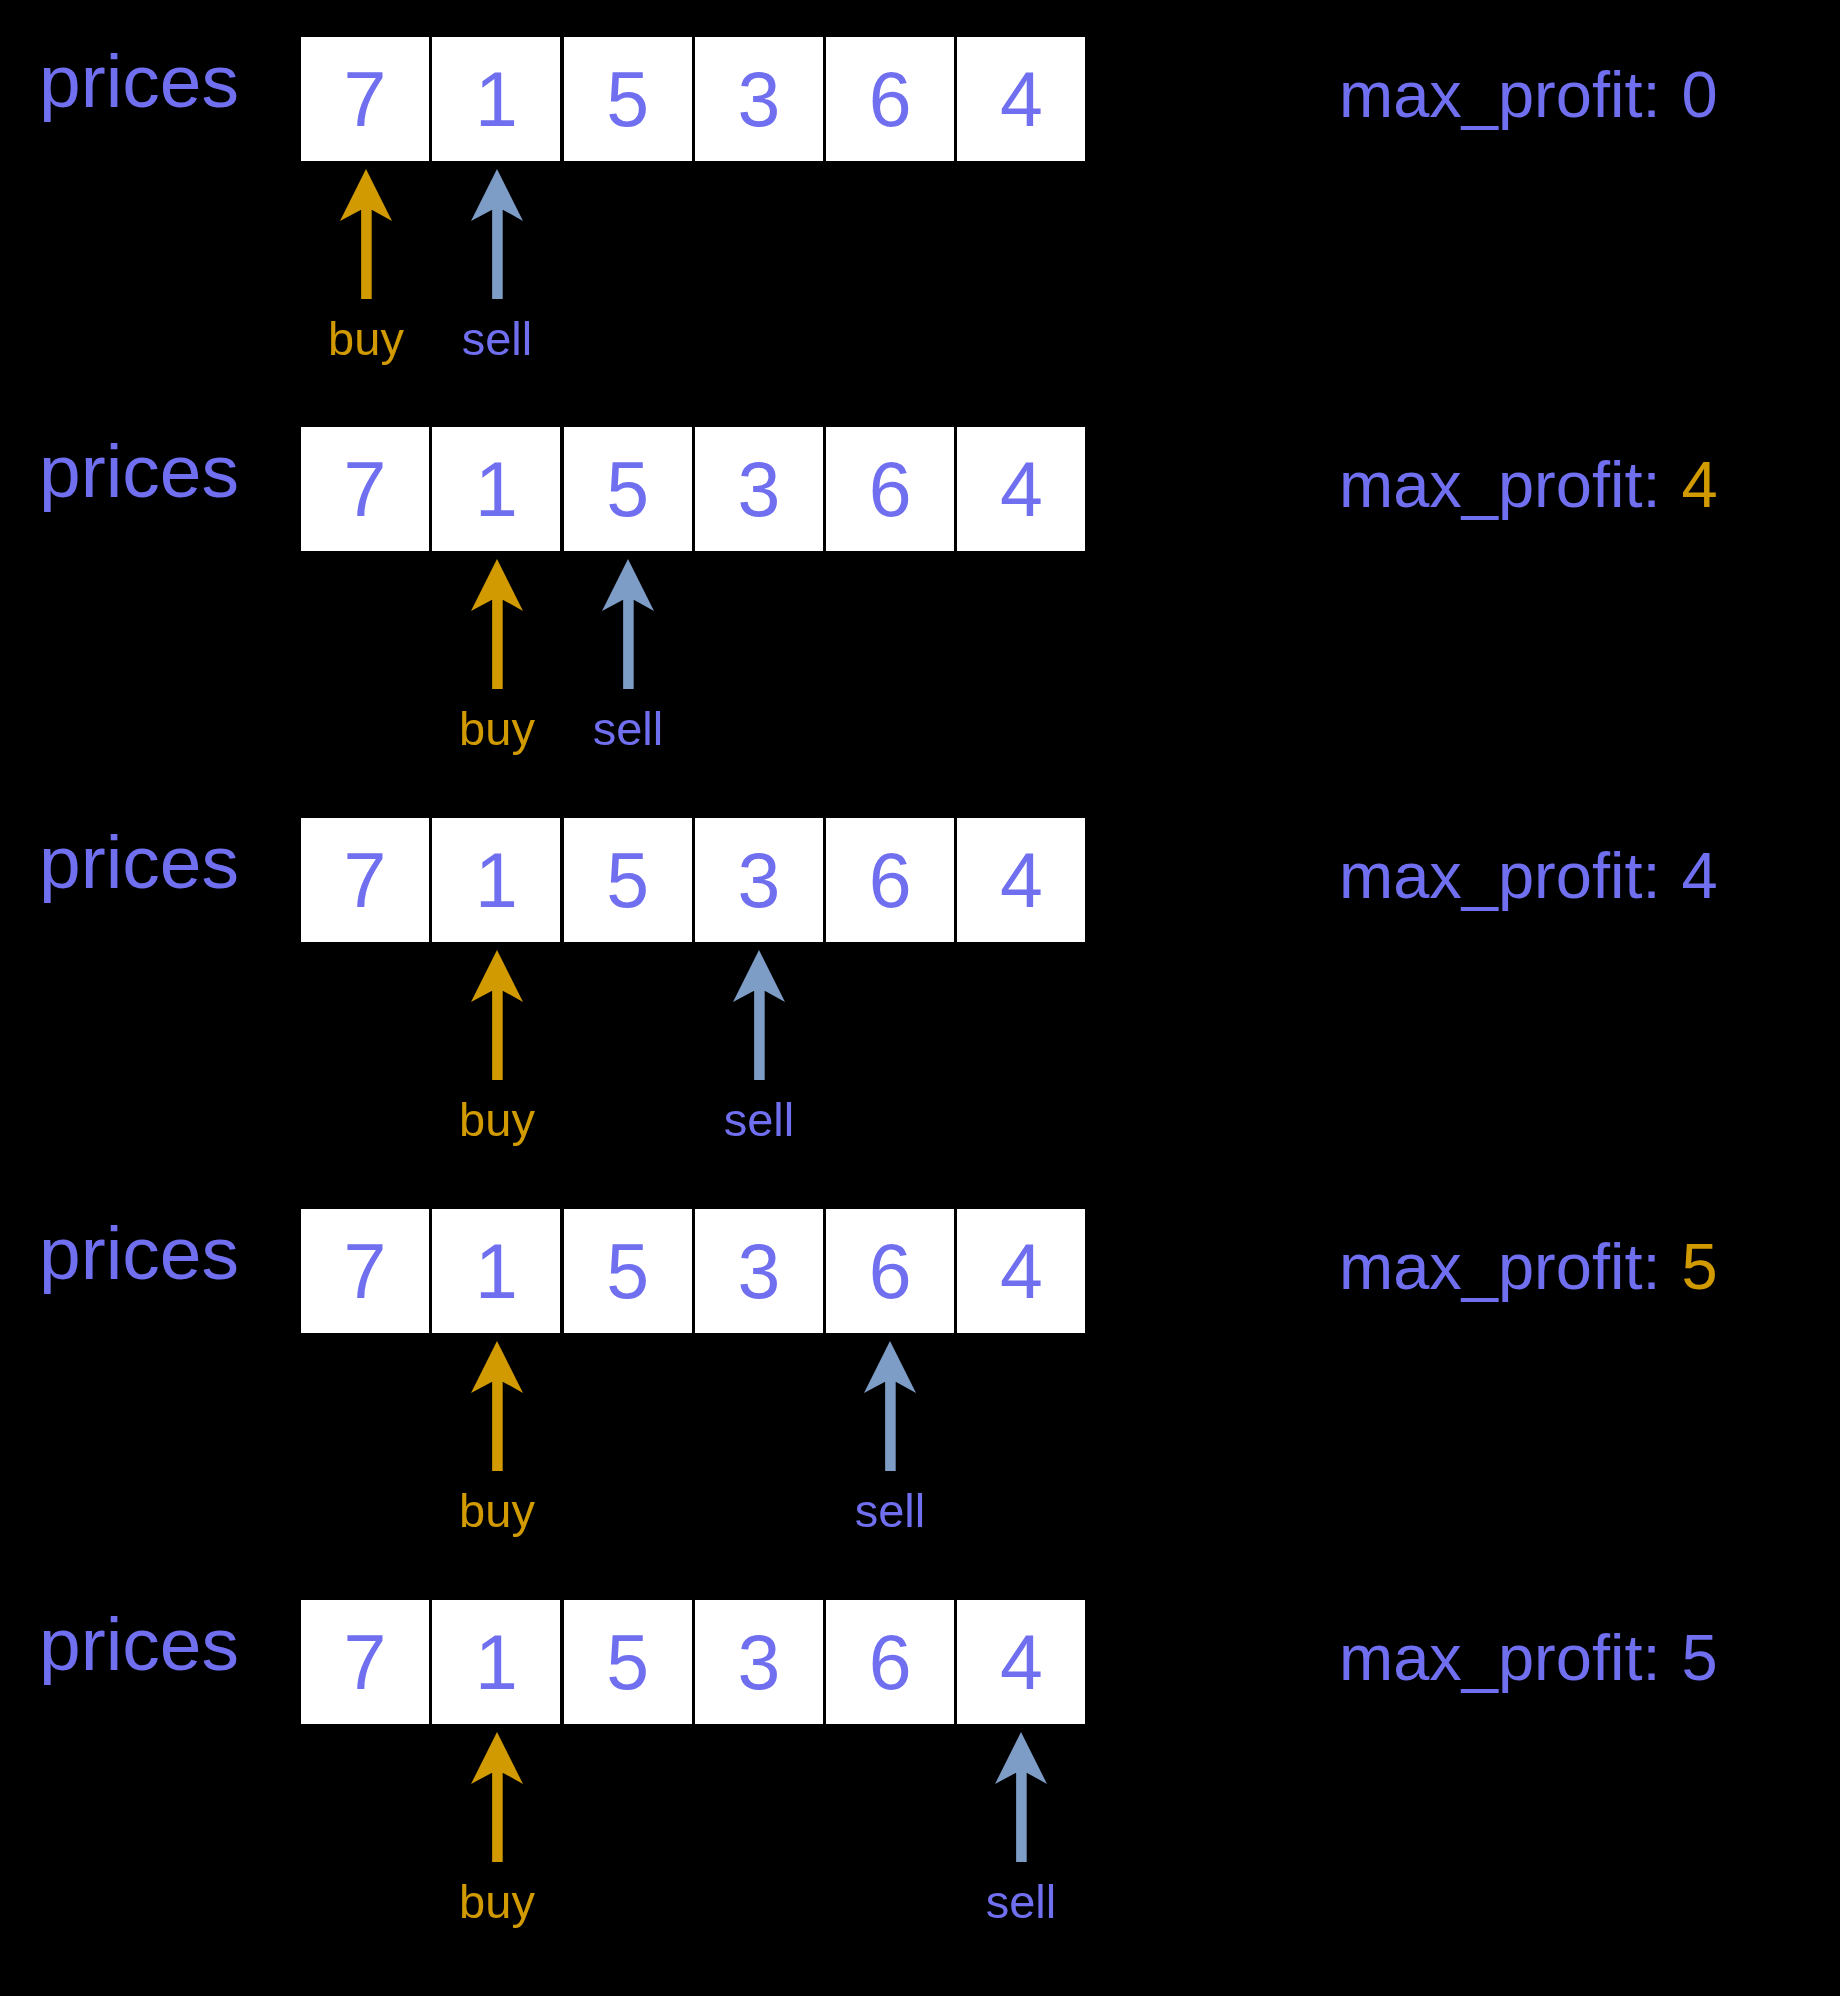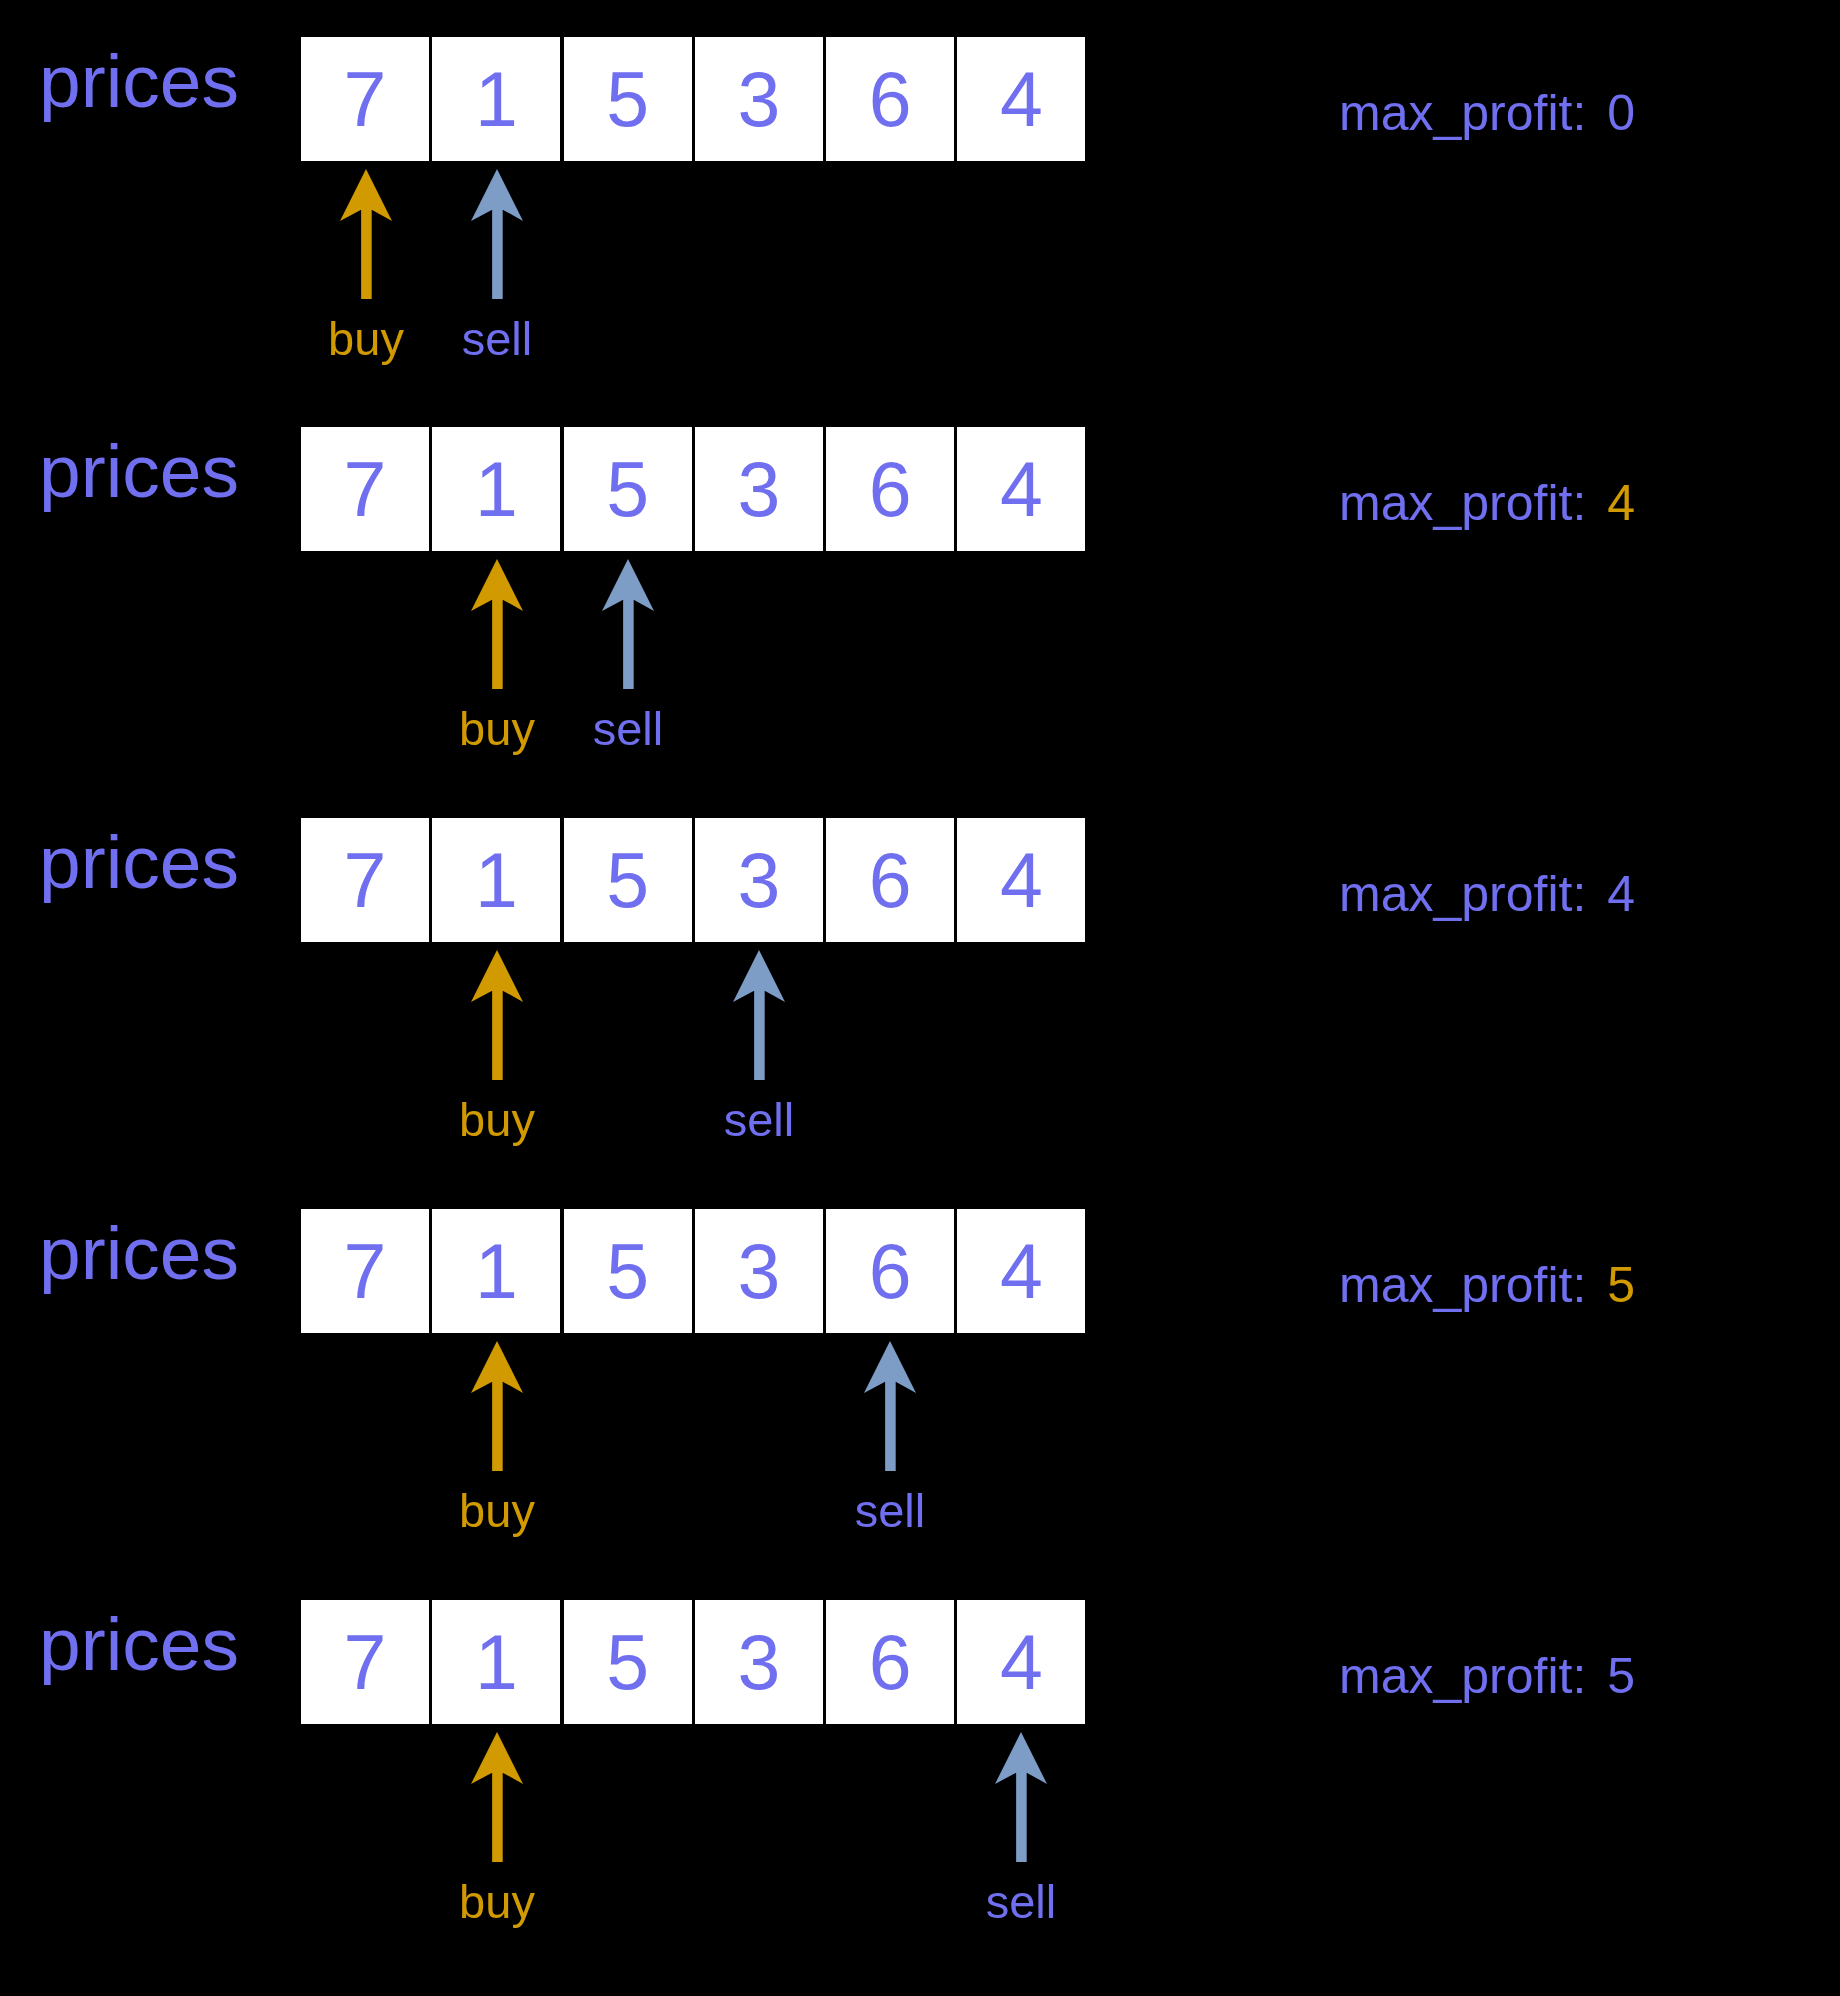--- a/index.html
+++ b/index.html
@@ -28,22 +28,22 @@
   .sell-fill{fill:var(--steel);}
   .arrow-label{
     position:absolute;top:277px;
     font-size:47px;line-height:1.05;
     transform:translateX(-50%);
     white-space:nowrap;
   }
   .buy-label{color:var(--gold);}
   .sell-label{color:var(--purple);}
   .max-profit{
-    position:absolute;left:1339px;top:49px;
-    font-size:50px;line-height:1.1;
+    position:absolute;left:1339px;top:22px;
+    font-size:65px;line-height:1.1;
     color:var(--purple);
     white-space:nowrap;
   }
   .profit-value{margin-left:21px;}
 </style>
 </head>
 <body>
 
 <div id="canvas">
 

